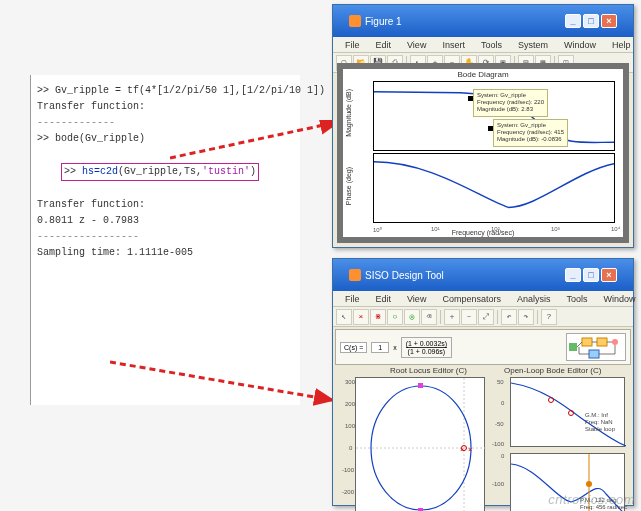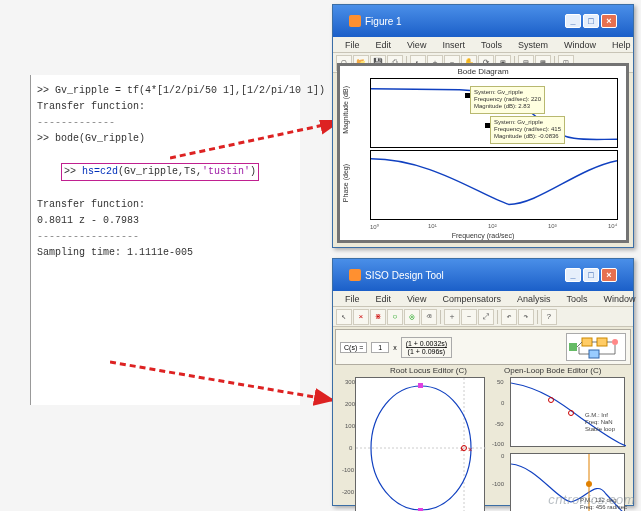--- a/index.html
+++ b/index.html
@@ -219,21 +219,21 @@
     <span class="tbtn">✋</span>
     <span class="tbtn">⟳</span>
     <span class="tbtn">▣</span>
     <span class="tsep"></span>
     <span class="tbtn">▤</span>
     <span class="tbtn">▦</span>
     <span class="tsep"></span>
     <span class="tbtn">◫</span>
   </div>
 
-  <div class="plot-area" style="left:4px;top:58px;right:4px;bottom:4px;border:3px solid #737373;">
+  <div class="plot-area" style="left:4px;top:58px;right:4px;bottom:4px;border:6px solid #737373;">
     <div class="plot-title" style="left:50%;top:1px;transform:translateX(-50%)">Bode Diagram</div>
 
     <div class="axlabel ylabel" style="left:2px;top:20px">Magnitude (dB)</div>
     <div class="axes" style="left:30px;top:12px;right:8px;height:70px">
       <svg width="100%" height="100%" viewBox="0 0 250 70" preserveAspectRatio="none">
         <path d="M0,10 L90,11 C140,13 160,30 180,50 C200,65 220,62 250,62" fill="none" stroke="#1040c0" stroke-width="1.5"></path>
       </svg>
     </div>
     <div class="datatip" style="left:130px;top:20px">
       <div>System: Gv_ripple</div>

